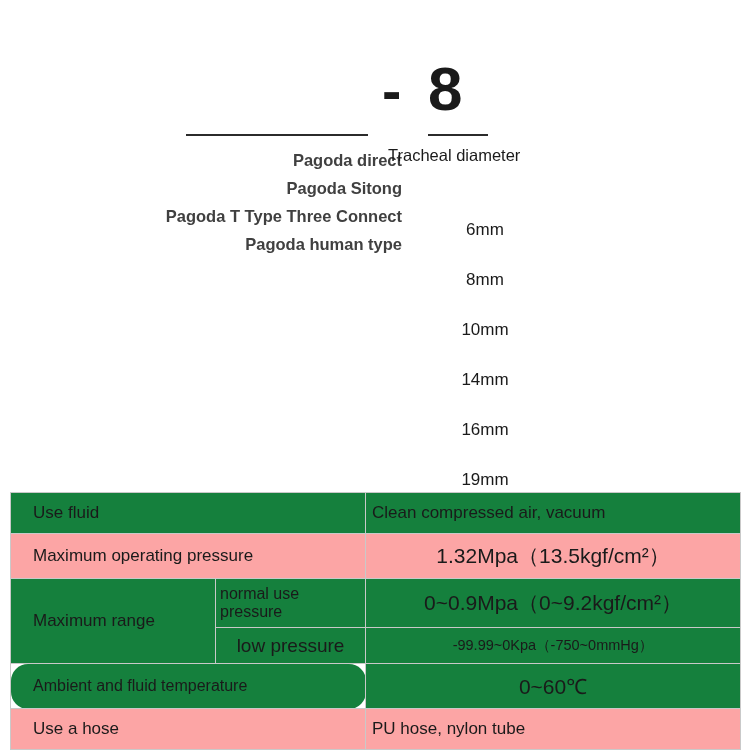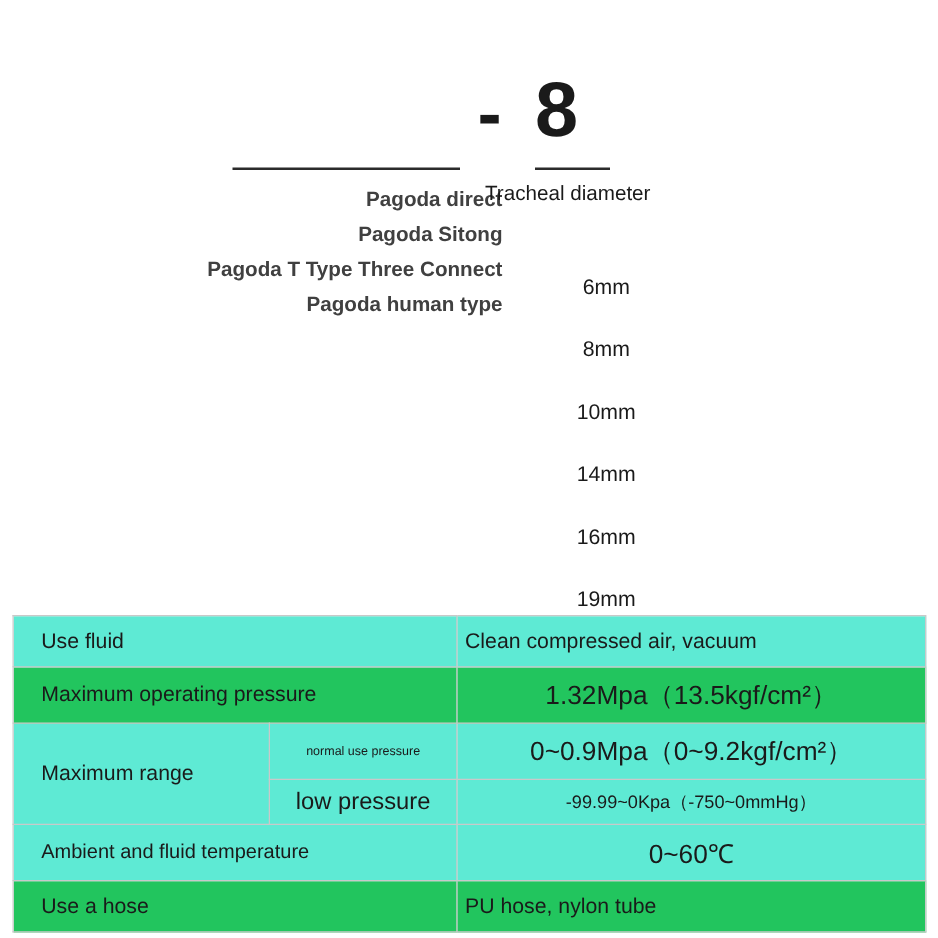--- a/index.html
+++ b/index.html
@@ -112,37 +112,38 @@
     width: 730px;
     border-collapse: collapse;
     table-layout: fixed;
   }
   .spec-table td {
     border: 1px solid #c9c9c9;
     color: #1a1a1a;
     vertical-align: middle;
   }
   .spec-table tr.shade td {
-    background: #5eead4;
+    background: #15803d;
   }
   .spec-table tr.plain td {
-    background: #22c55e;
+    background: #fca5a5;
   }
 
   .cell-label {
     font-size: 17px;
     padding: 10px 0 10px 22px;
   }
   .cell-label-sm {
     font-size: 16px;
     padding: 8px 16px 8px 22px;
+    border-radius: 17px;
   }
   .cell-sub {
-    font-size: 10px;
-    text-align: center;
+    font-size: 16px;
+    text-align: left;
     padding: 6px 4px;
   }
   .cell-sub-lg {
     font-size: 19px;
     text-align: center;
     padding: 6px 4px;
   }
   .cell-value {
     font-size: 17px;
     padding: 10px 6px;

